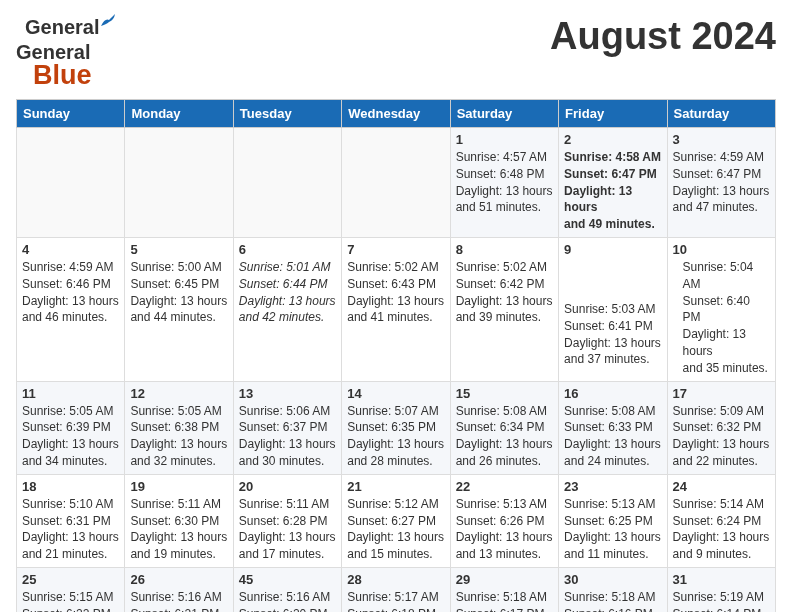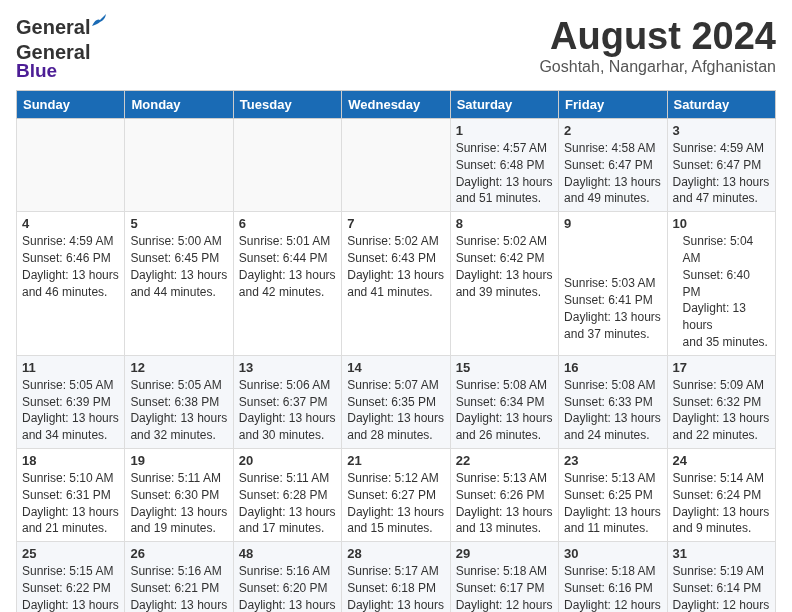--- a/index.html
+++ b/index.html
@@ -12,21 +12,21 @@
     }
     .header-area {
       display: flex;
       justify-content: space-between;
       align-items: flex-start;
       margin-bottom: 8px;
     }
     .logo {
       display: flex;
       flex-direction: column;
-      align-items: flex-start;
+      align-items: center;
     }
     .title-area {
       text-align: right;
     }
     .month-title {
       font-size: 38px;
       font-weight: bold;
       color: #333;
       line-height: 1.1;
     }
@@ -88,26 +88,25 @@
         <span style="font-size:20px;font-weight:bold;color:#333;">General</span>
         <svg style="position:absolute;top:-4px;right:-18px;" width="18" height="18" viewBox="0 0 18 18">
           <path d="M2 14 Q6 6 10 8 Q14 4 16 2 Q15 8 10 10 Q8 12 2 14Z" fill="#1a6bb5"></path>
         </svg>
       </div>
     </div>
     <div style="display:flex;align-items:center;margin-top:2px;">
       <span style="font-size:20px;font-weight:bold;color:#333;margin-right:18px;">General</span>
     </div>
     <div style="margin-top:-4px;">
-      <span style="font-size:19px;font-weight:bold;color:#4c1d95;">Blue</span>
+      <span style="font-size:27px;font-weight:bold;color:#c2410c;">Blue</span>
     </div>
   </div>
   <div class="title-area">
     <div class="month-title">August 2024</div>
-    <div class="location">Goshtah, Nangarhar, Afghanistan</div>
   </div>
 </div>
 
 <table>
   <thead>
     <tr id="header-row">
         <th>Sunday</th>
         <th>Monday</th>
         <th>Tuesday</th>
         <th>Wednesday</th>
@@ -124,21 +123,21 @@
         <td class="empty-cell"></td>
         <td>
           <span class="day-num">1</span>
           <div class="day-info" style="white-space: pre-line;">Sunrise: 4:57 AM
 Sunset: 6:48 PM
 Daylight: 13 hours
 and 51 minutes.</div>
         </td>
         <td>
           <span class="day-num">2</span>
-          <div class="day-info" style="white-space: pre-line;">Sunrise: 4:58 AM
+          <div class="day-info" style="white-space: pre-line; font-weight: bold;">Sunrise: 4:58 AM
 Sunset: 6:47 PM
 Daylight: 13 hours
 and 49 minutes.</div>
         </td>
         <td>
           <span class="day-num">3</span>
           <div class="day-info" style="white-space: pre-line;">Sunrise: 4:59 AM
 Sunset: 6:47 PM
 Daylight: 13 hours
 and 47 minutes.</div>
@@ -154,21 +153,21 @@
         </td>
         <td>
           <span class="day-num">5</span>
           <div class="day-info" style="white-space: pre-line;">Sunrise: 5:00 AM
 Sunset: 6:45 PM
 Daylight: 13 hours
 and 44 minutes.</div>
         </td>
         <td>
           <span class="day-num">6</span>
-          <div class="day-info" style="white-space: pre-line;">Sunrise: 5:01 AM
+          <div class="day-info" style="white-space: pre-line; font-style: italic;">Sunrise: 5:01 AM
 Sunset: 6:44 PM
 Daylight: 13 hours
 and 42 minutes.</div>
         </td>
         <td>
           <span class="day-num">7</span>
           <div class="day-info" style="white-space: pre-line;">Sunrise: 5:02 AM
 Sunset: 6:43 PM
 Daylight: 13 hours
 and 41 minutes.</div>
@@ -306,21 +305,21 @@
 and 7 minutes.</div>
         </td>
         <td>
           <span class="day-num">26</span>
           <div class="day-info" style="white-space: pre-line;">Sunrise: 5:16 AM
 Sunset: 6:21 PM
 Daylight: 13 hours
 and 5 minutes.</div>
         </td>
         <td>
-          <span class="day-num">48</span>
+          <span class="day-num">45</span>
           <div class="day-info" style="white-space: pre-line;">Sunrise: 5:16 AM
 Sunset: 6:20 PM
 Daylight: 13 hours
 and 3 minutes.</div>
         </td>
         <td>
           <span class="day-num">28</span>
           <div class="day-info" style="white-space: pre-line;">Sunrise: 5:17 AM
 Sunset: 6:18 PM
 Daylight: 13 hours

